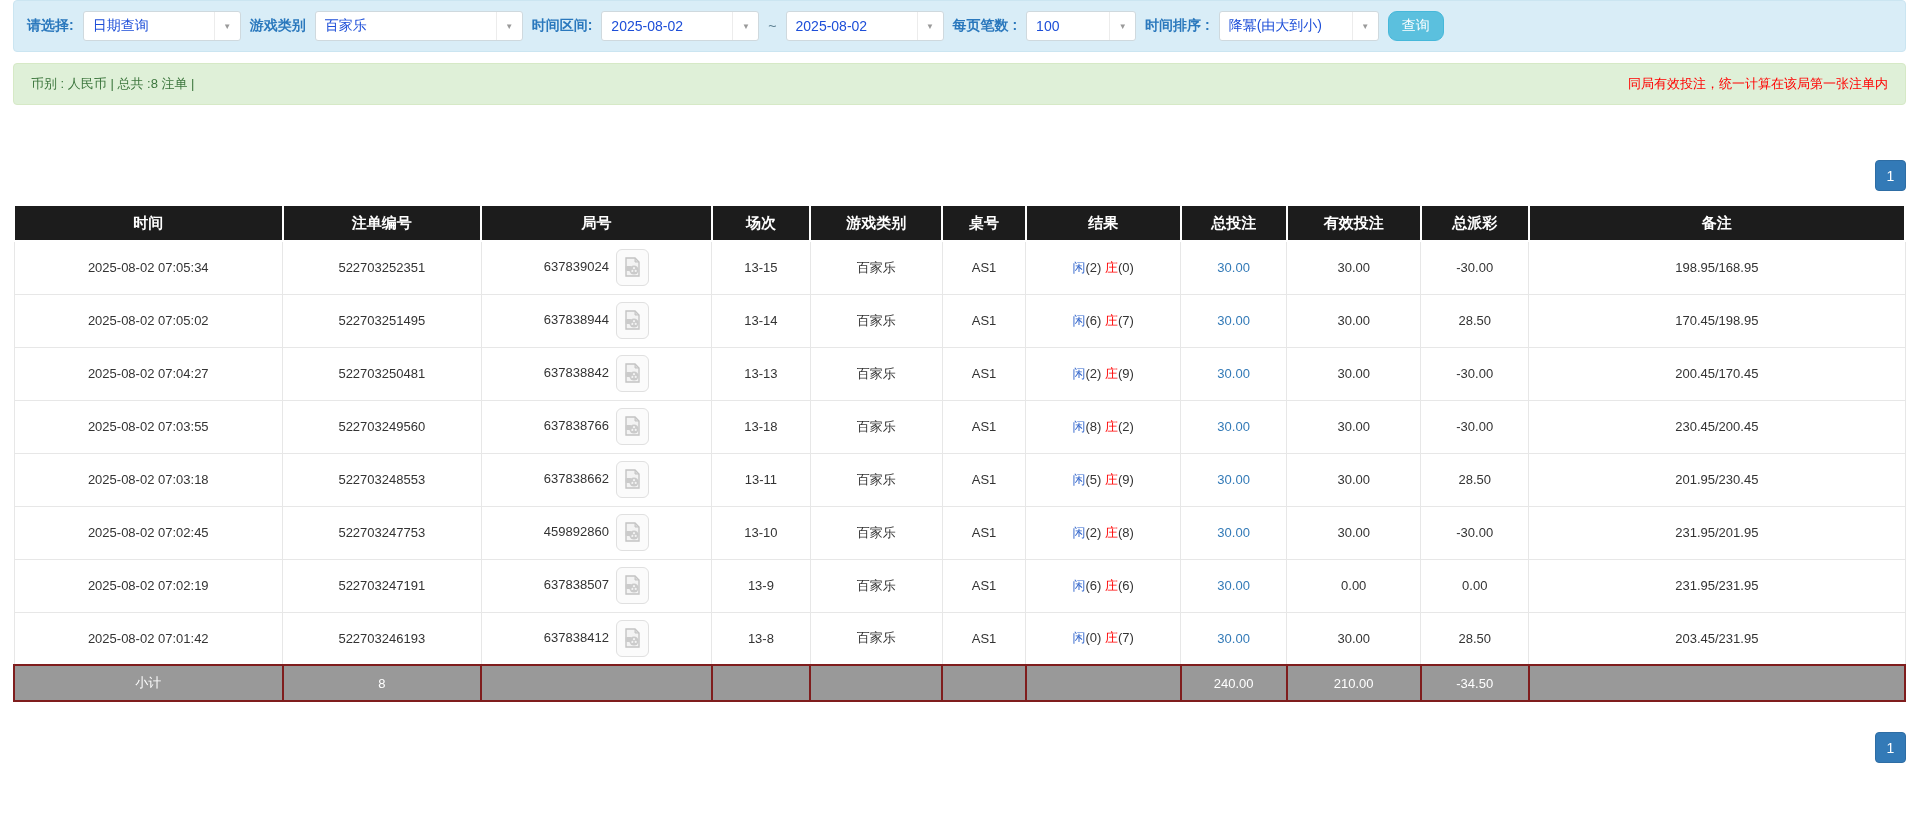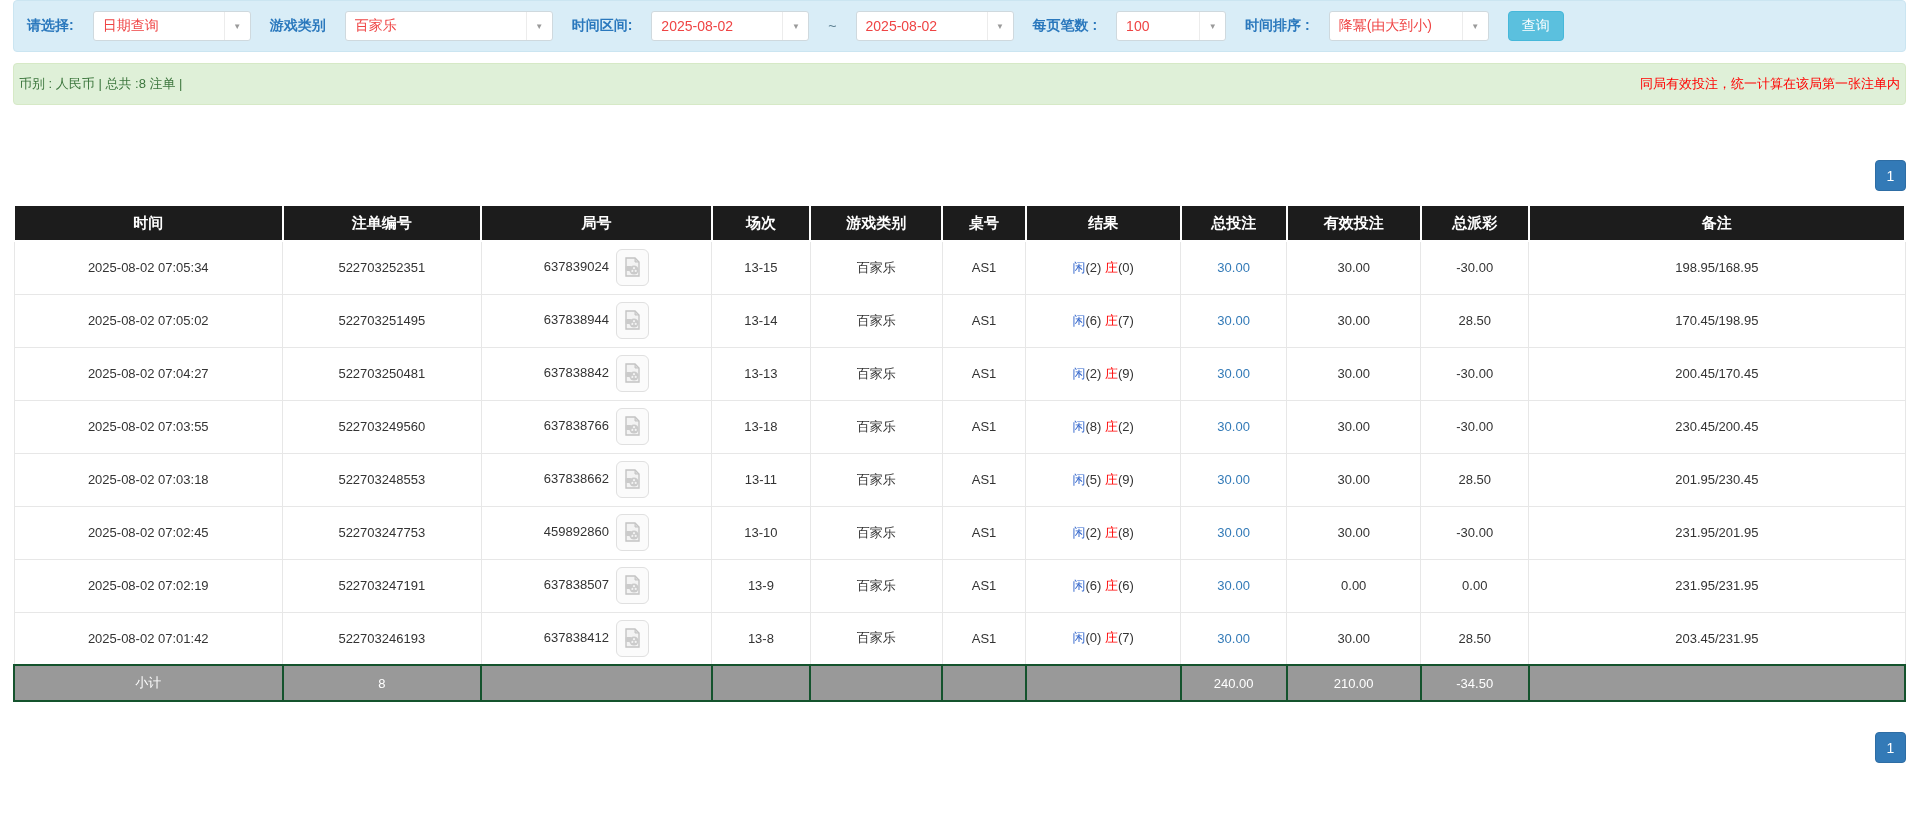--- a/index.html
+++ b/index.html
@@ -9,45 +9,45 @@
     background:#fff; color:#333;
     font-family:"Liberation Sans", sans-serif;
     font-size:13px;
   }
   .wrap { padding:0 13px; }
   .page-title { font-size:21px; color:#222; margin:9px 0 11px; font-weight:400; letter-spacing:.5px; }
 
   
   .filter-bar {
     height:52px; background:#d9edf7; border:1px solid #cbe5f1; border-radius:4px;
-    display:flex; align-items:center; padding:12px 13px; gap:19px; margin-bottom:11px;
+    display:flex; align-items:center; padding:12px 13px; gap:9px; margin-bottom:11px;
   }
   .f-label { color:#2a78bd; font-weight:700; font-size:14px; white-space:nowrap; }
   .combo {
     display:flex; align-items:center; background:#fff;
     border:1px solid #cfd9de; border-radius:3px; height:30px; cursor:pointer;
   }
-  .combo-text { padding:0 9px; font-size:14px; color:#ef4444; flex:1; white-space:nowrap; overflow:hidden; }
+  .combo-text { padding:0 9px; font-size:14px; color:#1d4ed8; flex:1; white-space:nowrap; overflow:hidden; }
   .combo-arrow {
     width:26px; align-self:stretch; display:flex; align-items:center; justify-content:center;
     border-left:1px solid #ececec; color:#9a9a9a; font-size:8px;
   }
   .w-select { width:158px; } .w-game { width:208px; } .w-date { width:158px; }
   .w-pp { width:110px; } .w-sort { width:160px; }
   .tilde { color:#5a7e90; font-size:14px; }
   .btn-search {
     height:30px; padding:0 13px; background:#5bc0de; border:1px solid #46b8da;
-    color:#fff; border-radius:4px; font-size:14px; cursor:pointer;
+    color:#fff; border-radius:9px; font-size:14px; cursor:pointer;
     font-family:"Liberation Sans", sans-serif;
   }
 
   
   .info-bar {
     background:#dff0d8; border:1px solid #d6e9c6; border-radius:4px; height:42px;
-    display:flex; justify-content:space-between; align-items:center; padding:0 5px;
+    display:flex; justify-content:space-between; align-items:center; padding:0 17px;
     font-size:13px;
   }
   .info-left { color:#3c763d; }
   .info-right { color:#ff0000; }
 
   
   .pager { display:flex; justify-content:flex-end; }
   .pager-top { margin:55px 0 13px; }
   .pager-bottom { margin-top:30px; }
   .page-btn {
@@ -60,21 +60,21 @@
   table.records { width:100%; border-collapse:collapse; table-layout:fixed; }
   .records th {
     background:#1c1c1c; color:#fff; font-size:15px; font-weight:700;
     height:36px; border:2px solid #fff; padding:0 4px; 
   }
   .records tbody td {
     height:53px; border:1px solid #e7e7e7; text-align:center; font-size:13px;
     color:#333; padding:0 4px; background:#fff;
   }
   .records tr.sum-row td {
-    background:#999999; color:#fff; height:36px; border:2px solid #14532d; font-size:13px;
+    background:#999999; color:#fff; height:36px; border:2px solid #7f1d1d; font-size:13px;
   }
   .bet-link { color:#337ab7; text-decoration:none; cursor:pointer; }
   .neg { color:#ff0000; }
   .res-p { color:#3366cc; }
   .res-b { color:#ff0000; }
   .video-btn {
     display:inline-flex; align-items:center; justify-content:center;
     width:33px; height:37px; margin-left:7px; vertical-align:middle;
     background:#fbfbfb; border:1px solid #e0e0e0; border-radius:6px; cursor:pointer; padding:0;
   }

